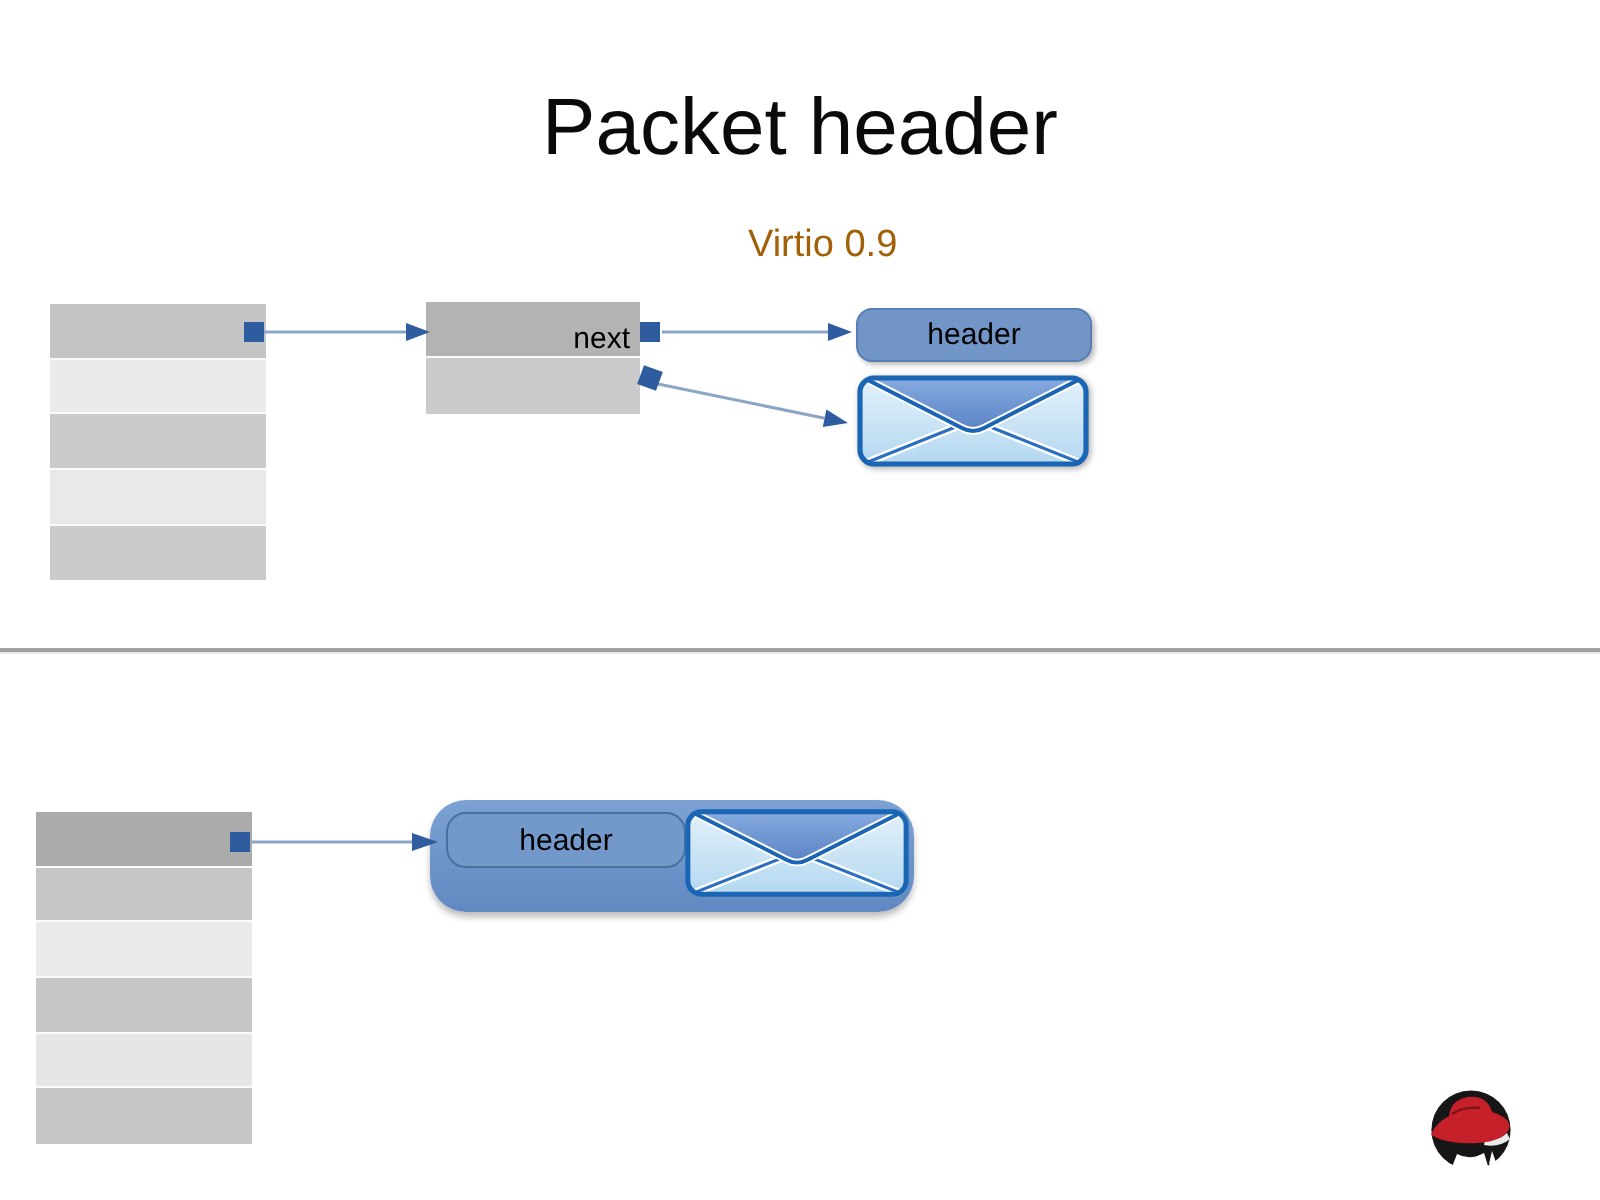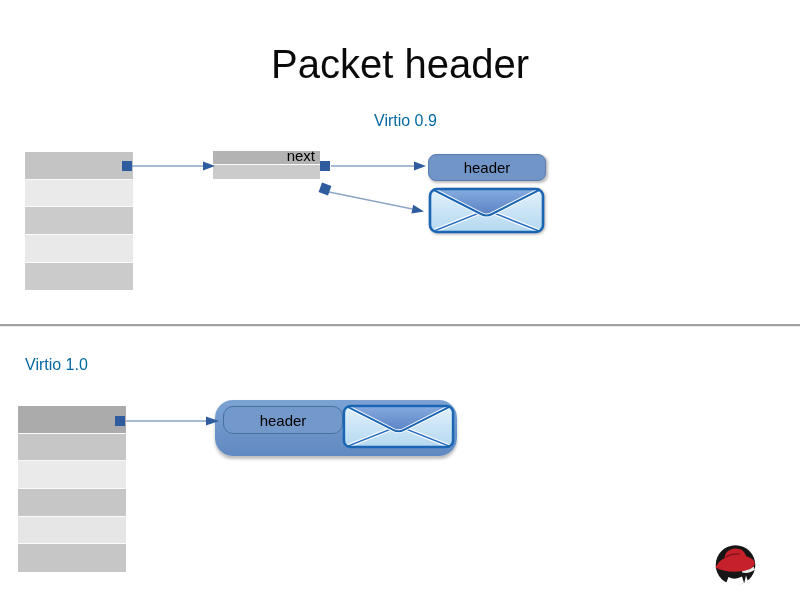--- a/index.html
+++ b/index.html
@@ -4,34 +4,34 @@
 <style>
   html,body{margin:0;padding:0;background:#fff;}
   .slide{
     position:relative;width:800px;height:600px;background:#ffffff;overflow:hidden;
     font-family:"Liberation Sans","DejaVu Sans",sans-serif;color:#000;
   }
   .title{
     position:absolute;left:0;right:0;top:42px;margin:0;
     text-align:center;font-size:40px;font-weight:400;color:#0a0a0a;
   }
-  .section-label{position:absolute;font-size:16px;color:#0369a1;}
+  .section-label{position:absolute;font-size:19px;color:#a16207;}
   .label-v09{left:374px;top:112px;}
   .label-v10{left:25px;top:356px;}
 
   
   .gtable{position:absolute;}
   .t-indirect{left:25px;top:152px;width:108px;height:166px;}
   .t-bottom{left:18px;top:406px;width:108px;height:166px;}
   .gtable .grow{height:27.66px;box-sizing:border-box;border-bottom:1.5px solid #fbfbfb;}
   .gtable .grow:last-child{border-bottom:none;}
   .grow .cell-label{font-size:15px;line-height:27px;padding-left:6px;display:block;}
 
   .t-desc{left:213px;top:151px;width:107px;height:56px;}
-  .t-desc .drow{height:14px;box-sizing:border-box;border-bottom:1.5px solid #fbfbfb;position:relative;}
+  .t-desc .drow{height:28px;box-sizing:border-box;border-bottom:1.5px solid #fbfbfb;position:relative;}
   .t-desc .drow:last-child{border-bottom:none;}
   .next-label{position:absolute;right:5px;bottom:1px;font-size:15px;line-height:1;}
 
   
   .header-box{
     position:absolute;left:428px;top:154px;width:118px;height:27px;box-sizing:border-box;
     background:#7295c7;border:1px solid #567eb3;border-radius:8px;
     box-shadow:1.5px 1.5px 2.5px rgba(110,110,110,.45);
     display:flex;align-items:center;justify-content:center;font-size:15px;
   }
@@ -104,21 +104,20 @@
       <path d="M1,46 L58.5,23 L116,46" fill="none" stroke="#ffffff" stroke-width="4"></path>
       <path d="M1,46 L58.5,23 L116,46" fill="none" stroke="#2a6fc0" stroke-width="1.6"></path>
       <path d="M0,0 L117,0 L64,27 Q58.5,30 53,27 Z" fill="url(#ef1)" stroke="#ffffff" stroke-width="4"></path>
       <path d="M0,0 L117,0 L64,27 Q58.5,30 53,27 Z" fill="none" stroke="#1a66b4" stroke-width="2"></path>
     </g>
     <rect x="2" y="2" width="113" height="43" rx="7" fill="none" stroke="#1a66b4" stroke-width="2.6"></rect>
   </svg>
 
   <div class="hr-divider"></div>
 
-  <div class="section-label label-v10">Virtio 1.0</div>
 
   <div class="gtable t-bottom">
     <div class="grow" style="background: rgb(171, 171, 171);"></div>
     <div class="grow" style="background: rgb(198, 198, 198);"></div>
     <div class="grow" style="background: rgb(234, 234, 234);"></div>
     <div class="grow" style="background: rgb(198, 198, 198);"></div>
     <div class="grow" style="background: rgb(230, 230, 230);"></div>
     <div class="grow" style="background: rgb(198, 198, 198);"></div>
   </div>
 

